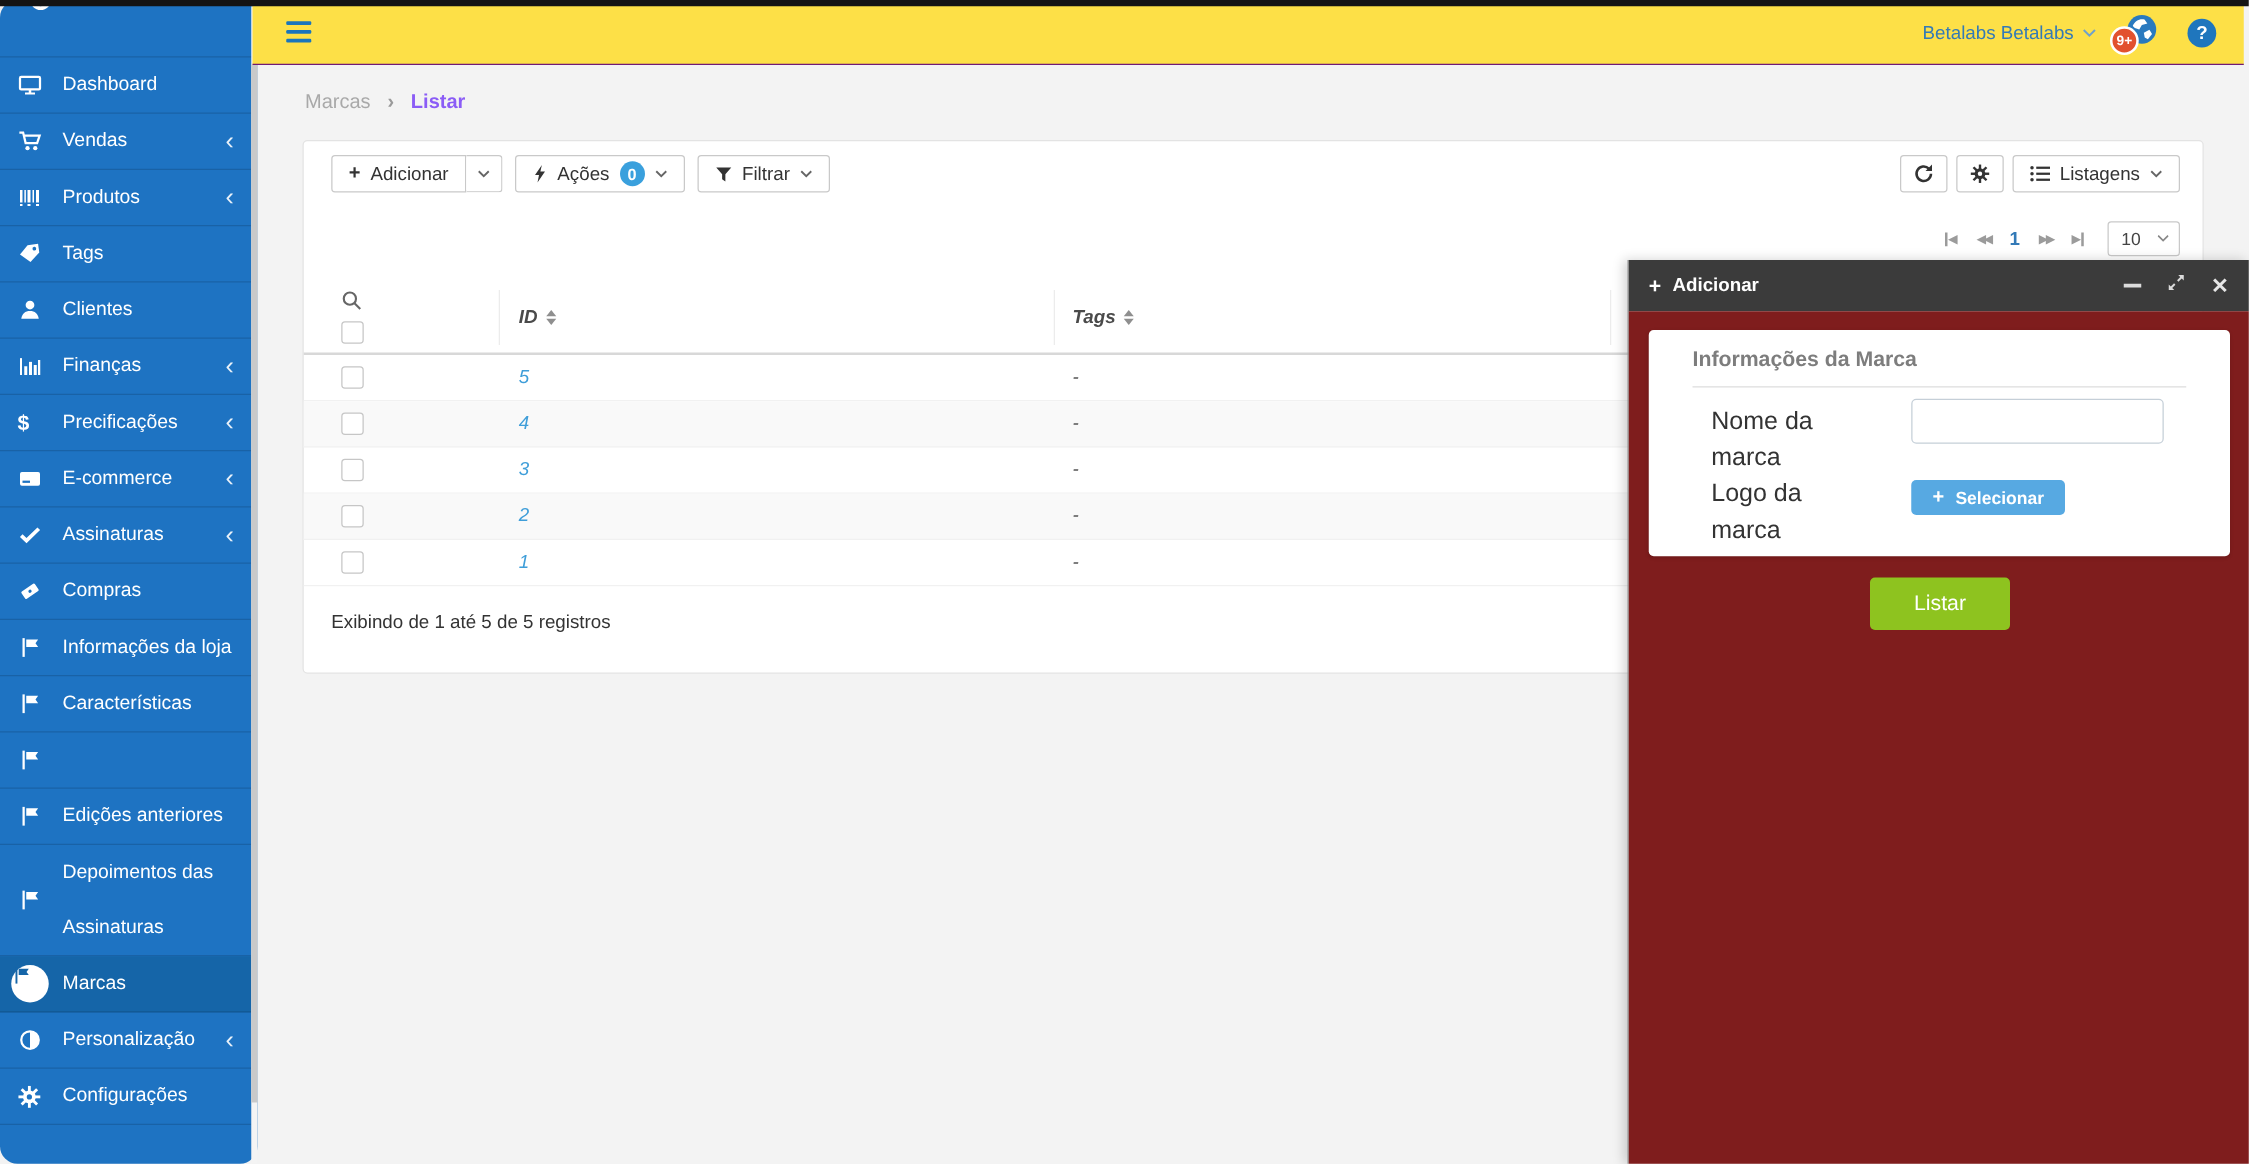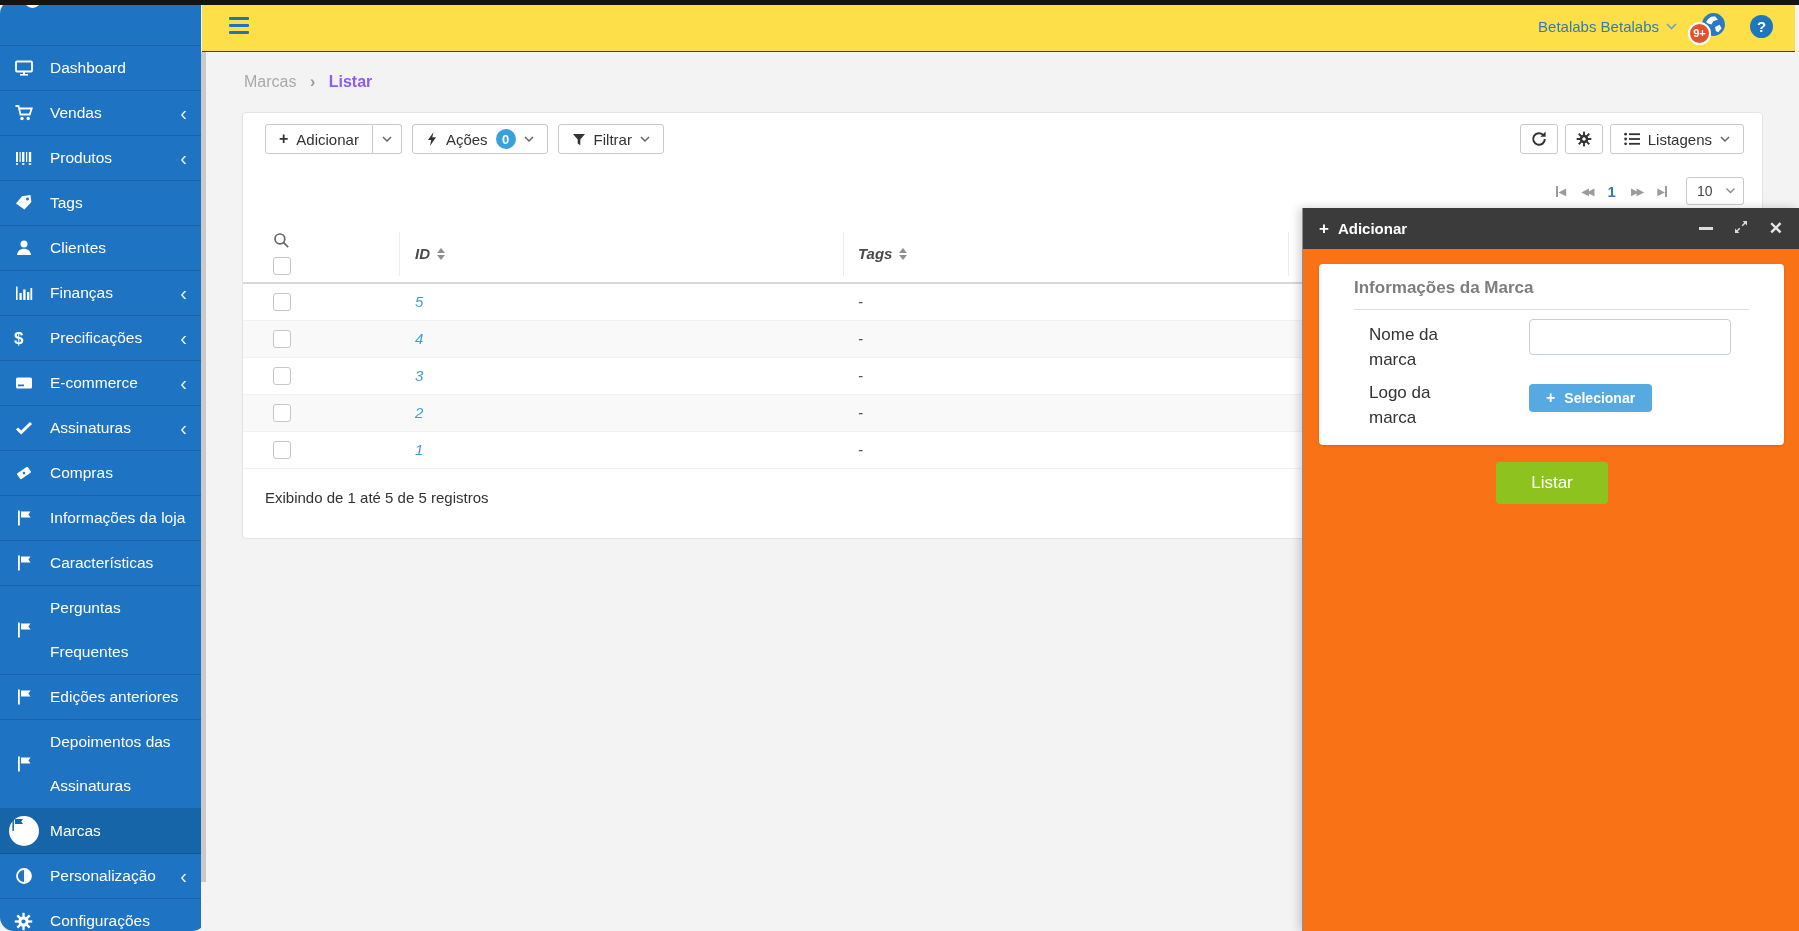--- a/index.html
+++ b/index.html
@@ -102,26 +102,26 @@
   .modal { position:absolute; left:1302px; top:208px; width:497px; height:723px; z-index:100;
            border-left:1px solid #8f8f8f; box-shadow:-3px 0 9px rgba(0,0,0,0.18); }
   .modal-head { height:41px; background:#3b3b3b; display:flex; align-items:center; padding:0 16px;
                 color:#fff; }
   .modal-title { font-size:15px; font-weight:bold; margin-left:9px; }
   .mh-plus { font-size:17px; font-weight:bold; }
   .mh-icons { margin-left:auto; display:flex; align-items:center; gap:21px; }
   .mh-min { width:14px; height:3px; background:#dcdcdc; cursor:pointer; }
   .mh-exp { cursor:pointer; }
   .mh-close { color:#e6e6e6; font-size:17px; font-weight:bold; cursor:pointer; line-height:1; }
-  .modal-body { position:relative; height:682px; background:#f97316; }
+  .modal-body { position:relative; height:682px; background:#7f1d1d; }
   .form-card { position:absolute; left:16px; top:15px; width:465px; height:181px; background:#fff;
                border-radius:4px; box-shadow:0 1px 3px rgba(0,0,0,0.15); }
   .fc-title { position:absolute; left:35px; top:14px; font-size:17px; font-weight:bold; color:#7d7d7d; }
   .fc-rule { position:absolute; left:35px; right:35px; top:45px; height:1px; background:#ddd; }
-  .f-label { position:absolute; left:50px; width:95px; font-size:17px; color:#333; line-height:1.45; }
+  .f-label { position:absolute; left:50px; width:95px; font-size:20px; color:#333; line-height:1.45; }
   .f-label.l1 { top:59px; }
   .f-label.l2 { top:117px; }
   .f-input { position:absolute; left:210px; top:55px; width:202px; height:36px; border:1px solid #c5cfd8;
              border-radius:4px; background:#fff; font-size:15px; padding:0 9px; color:#333; outline:none; }
   .btn-select { position:absolute; left:210px; top:120px; height:28px; display:inline-flex; align-items:center;
                 gap:9px; padding:0 17px; background:#57a9e2; border:none; border-radius:4px; color:#fff;
                 font-size:14px; font-weight:bold; cursor:pointer; }
   .btn-save { position:absolute; left:193px; top:213px; width:112px; height:42px; background:#8ec31f;
               border:none; border-radius:4px; color:#fff; font-size:17px; cursor:pointer; }
 </style>
@@ -270,21 +270,20 @@
       <span class="nav-label">Características</span>
     </div>
 
     <div class="nav-item">
       <span class="nav-ico">
         <svg width="20" height="20" viewBox="0 0 20 20" fill="#fff">
             <rect x="4" y="2.5" width="1.8" height="15"></rect>
             <path d="M7 3.5h9.5L14.4 6.5l2.1 3H7z"></path>
           </svg>
       </span>
-      <span class="nav-label">Perguntas Frequentes</span>
     </div>
 
     <div class="nav-item">
       <span class="nav-ico">
         <svg width="20" height="20" viewBox="0 0 20 20" fill="#fff">
             <rect x="4" y="2.5" width="1.8" height="15"></rect>
             <path d="M7 3.5h9.5L14.4 6.5l2.1 3H7z"></path>
           </svg>
       </span>
       <span class="nav-label">Edições anteriores</span>

